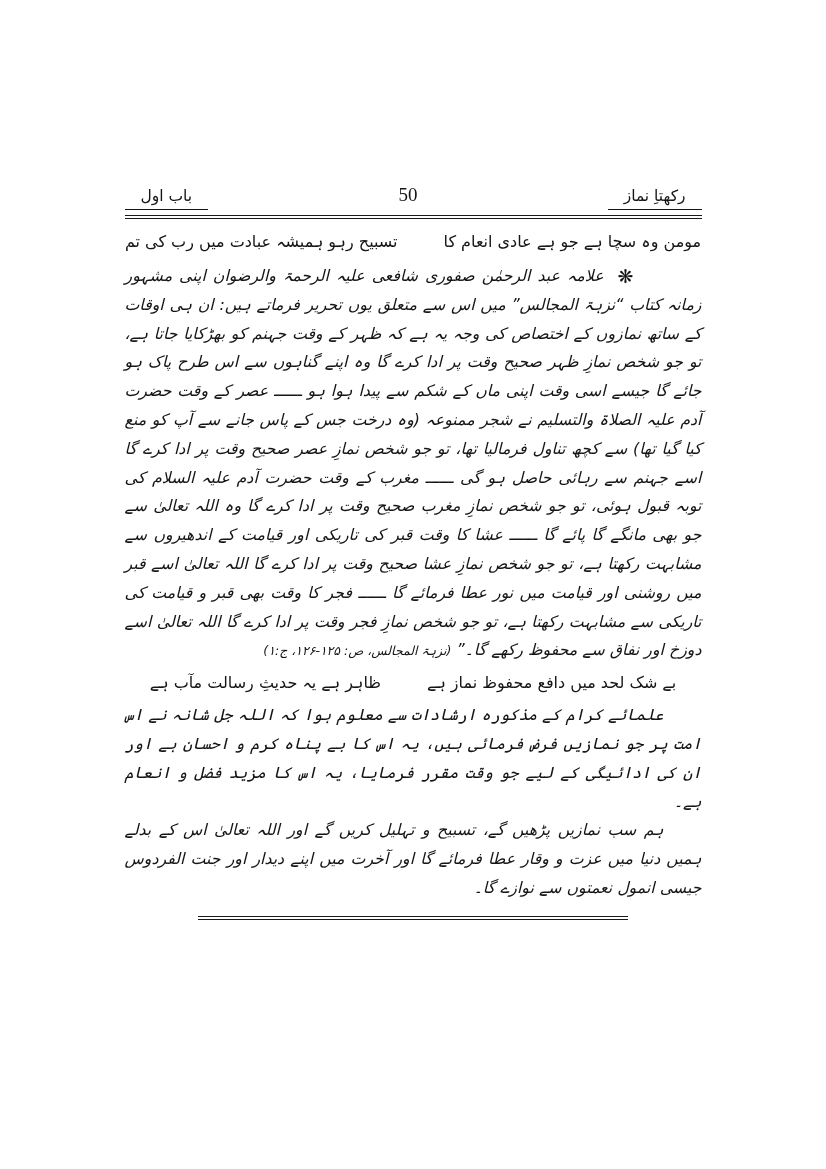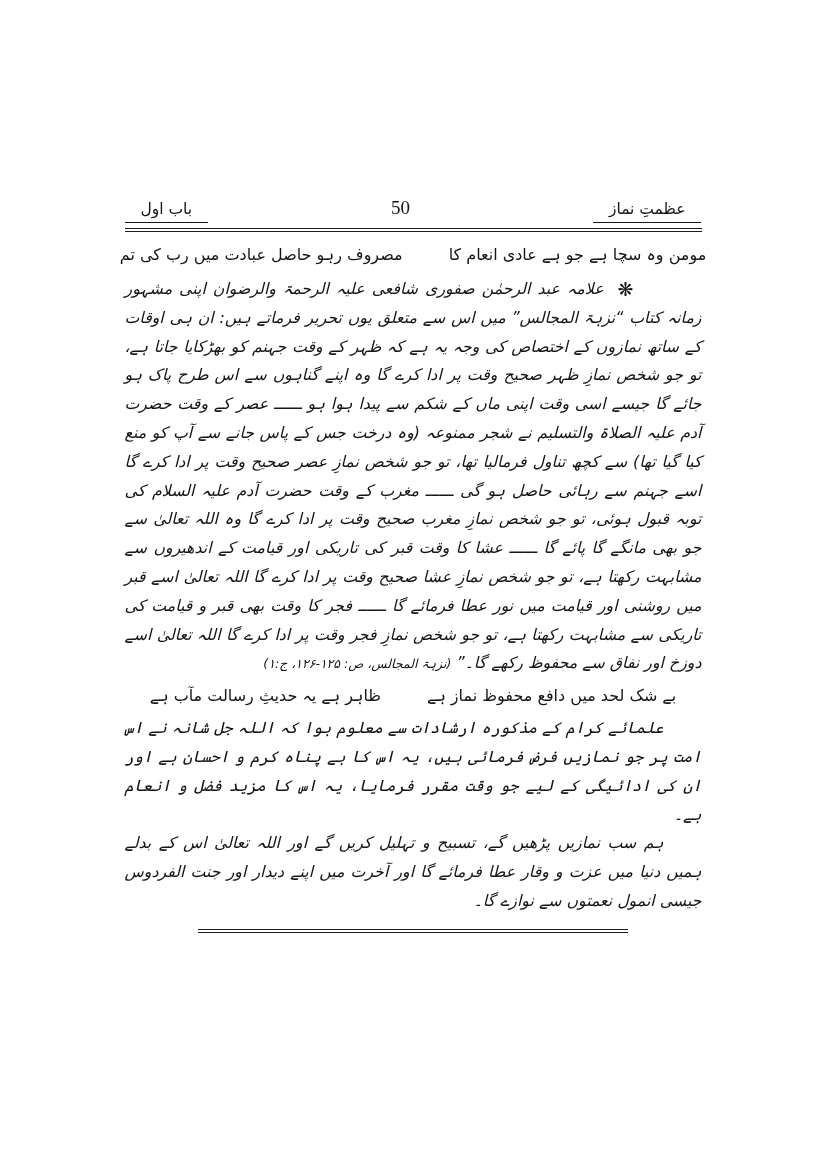--- a/index.html
+++ b/index.html
@@ -12,21 +12,21 @@
   .page{
     position:relative;
     width:826px;
     height:1169px;
     background:#ffffff;
     overflow:hidden;
     margin:0 auto;
   }
   .content{
     width:577px;
-    margin:13px auto;
+    margin:0 auto;
     padding-top:184px;
   }
   
   .header{
     display:flex;
     justify-content:space-between;
     align-items:flex-end;
     direction:ltr;
     margin-bottom:5px;
   }
@@ -87,28 +87,28 @@
 </style>
 </head>
 <body>
 
 <div class="page">
   <div class="content">
 
     <div class="header">
       <span class="h-side">باب اول</span>
       <span class="h-num">50</span>
-      <span class="h-side">عظمتِ نماز</span>
+      <span class="h-side">رکھتاِ نماز</span>
     </div>
 
     <div class="double-rule"></div>
 
     <div class="verse opening-verse">
       <span>مومن وہ سچا ہے جو ہے عادی انعام کا</span>
-      <span>مصروف رہو حاصل عبادت میں رب کی تم</span>
+      <span>تسبیح رہو ہمیشہ عبادت میں رب کی تم</span>
     </div>
 
     <p class="para p1" dir="rtl">
       <span class="star">❋</span>
       <span>علامہ عبد الرحمٰن صفوری شافعی علیہ الرحمۃ والرضوان اپنی مشہور زمانہ کتاب “نزہۃ المجالس” میں اس سے متعلق یوں تحریر فرماتے ہیں: ان ہی اوقات کے ساتھ نمازوں کے اختصاص کی وجہ یہ ہے کہ ظہر کے وقت جہنم کو بھڑکایا جاتا ہے، تو جو شخص نمازِ ظہر صحیح وقت پر ادا کرے گا وہ اپنے گناہوں سے اس طرح پاک ہو جائے گا جیسے اسی وقت اپنی ماں کے شکم سے پیدا ہوا ہو ــــــ عصر کے وقت حضرت آدم علیہ الصلاۃ والتسلیم نے شجر ممنوعہ (وہ درخت جس کے پاس جانے سے آپ کو منع کیا گیا تھا) سے کچھ تناول فرمالیا تھا، تو جو شخص نمازِ عصر صحیح وقت پر ادا کرے گا اسے جہنم سے رہائی حاصل ہو گی ــــــ مغرب کے وقت حضرت آدم علیہ السلام کی توبہ قبول ہوئی، تو جو شخص نمازِ مغرب صحیح وقت پر ادا کرے گا وہ اللہ تعالیٰ سے جو بھی مانگے گا پائے گا ــــــ عشا کا وقت قبر کی تاریکی اور قیامت کے اندھیروں سے مشابہت رکھتا ہے، تو جو شخص نمازِ عشا صحیح وقت پر ادا کرے گا اللہ تعالیٰ اسے قبر میں روشنی اور قیامت میں نور عطا فرمائے گا ــــــ فجر کا وقت بھی قبر و قیامت کی تاریکی سے مشابہت رکھتا ہے، تو جو شخص نمازِ فجر وقت پر ادا کرے گا اللہ تعالیٰ اسے دوزخ اور نفاق سے محفوظ رکھے گا۔”</span>
       <span class="cite">(نزہۃ المجالس، ص: ۱۲۵-۱۲۶، ج:۱)</span>
     </p>
 
     <div class="couplet">
       <div class="verse">

